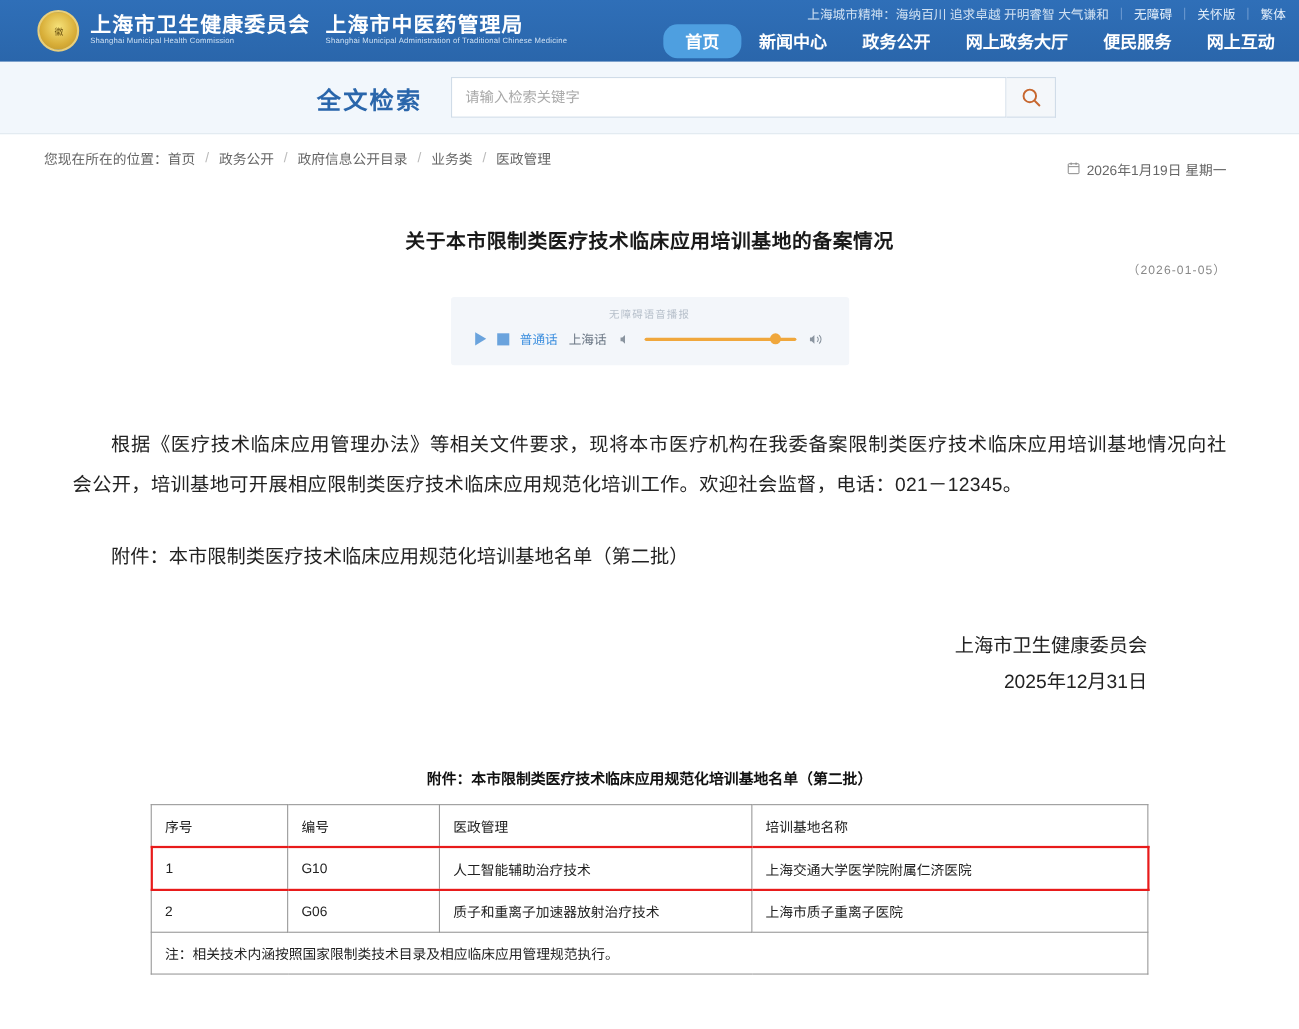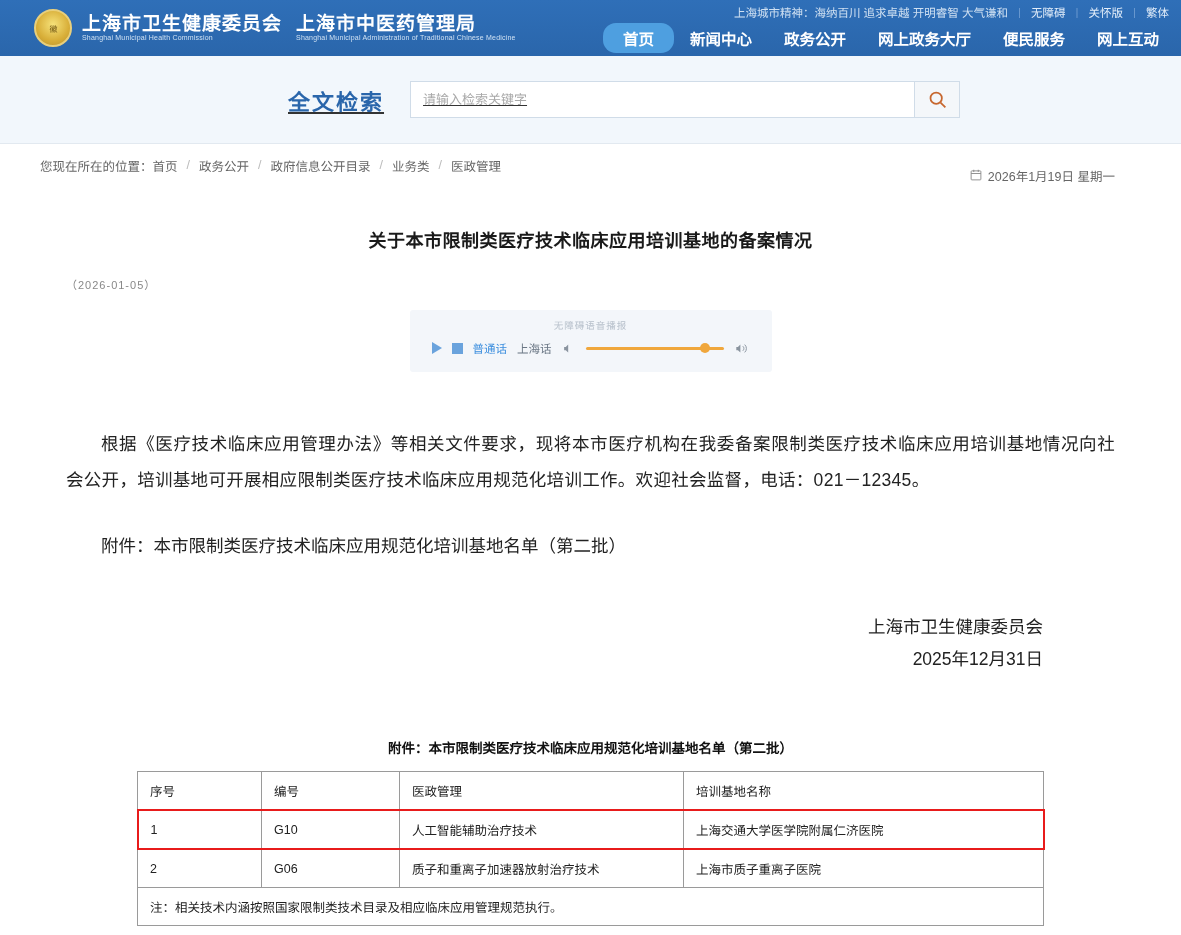--- a/index.html
+++ b/index.html
@@ -60,26 +60,25 @@
     cursor: pointer;
   }
   .mainnav .item.active {
     background: #4e9fe0;
     border-radius: 13px;
     padding: 4px 20px;
     color: #fff;
   }
   
   .searchband {
-    height: 88px;
+    height: 66px;
     background: #f2f7fc;
     border-bottom: 1px solid #e2e9f0;
     display: flex; align-items: center;
     padding-left: 288px;
-    text-decoration: underline;
   }
   .search-title {
     font-size: 22px; font-weight: bold; color: #2a66ab;
     letter-spacing: 2px;
     margin-right: 26px;
   }
   .search-wrap { display: flex; align-items: stretch; }
   .search-input {
     width: 505px; height: 37px;
     border: 1px solid #d0dce8;
@@ -120,24 +119,24 @@
   .article { padding: 0 66px; }
   .doc-title {
     text-align: center;
     font-size: 18px;
     font-weight: bold;
     color: #1a1a1a;
     margin-top: 40px;
     letter-spacing: 0.5px;
   }
   .doc-date {
-    text-align: left;
+    text-align: right;
     font-size: 11px;
     color: #888;
-    margin-top: 24px;
+    margin-top: 6px;
     letter-spacing: 1px;
   }
   .player {
     width: 362px; height: 62px;
     margin: 18px auto 0;
     background: #f3f6fa;
     border-radius: 3px;
     display: flex; flex-direction: column;
     align-items: center;
   }

